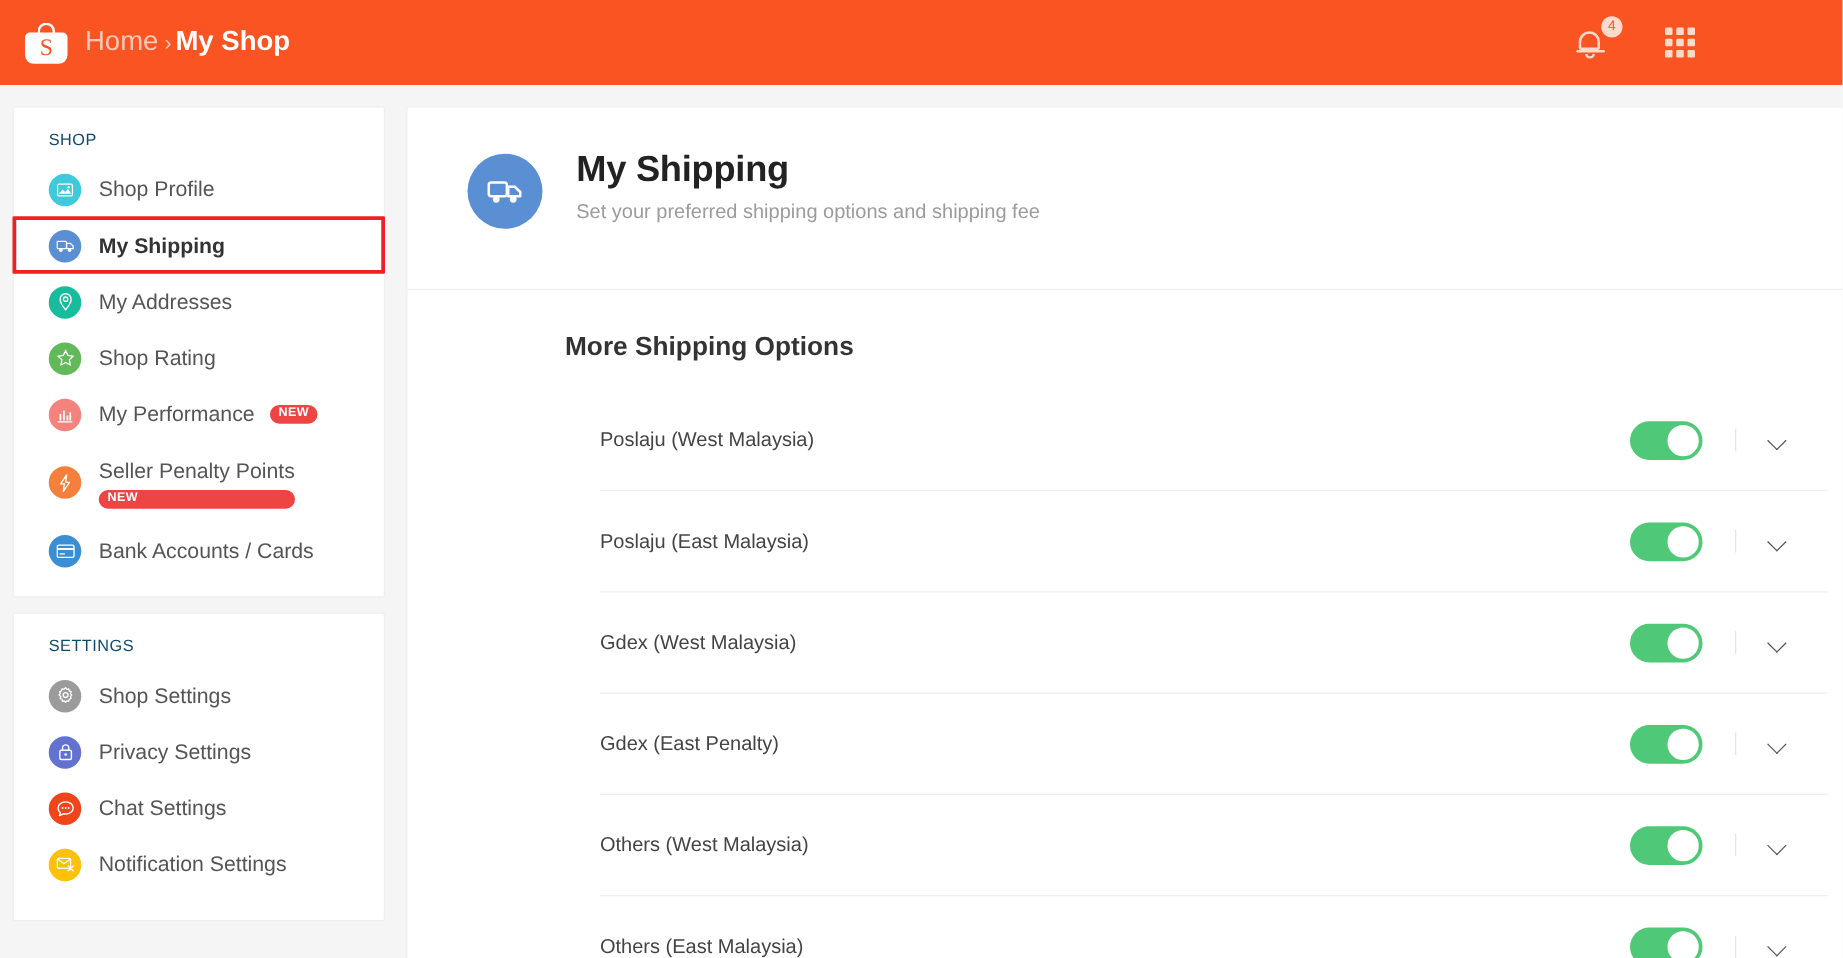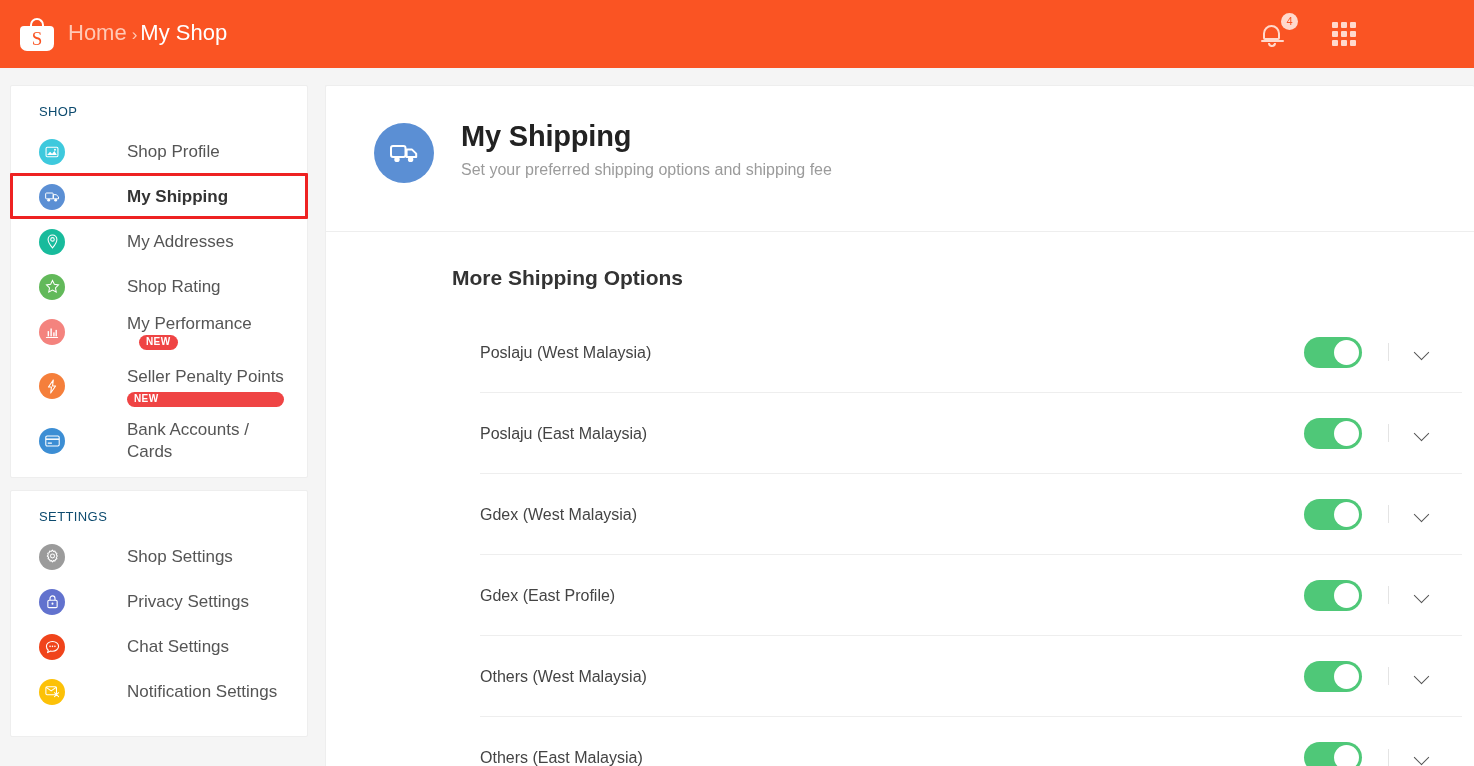--- a/index.html
+++ b/index.html
@@ -36,21 +36,21 @@
     text-align: center; color: #fa5423;
     font-size: 19px; font-family: "Liberation Serif", serif;
     font-weight: 400; line-height: 23px;
   }
   .crumbs {
     margin-left: 14px; display: flex; align-items: baseline;
     font-size: 22px; line-height: 26px;
   }
   .crumb-home { color: #ffc9b6; font-weight: 400; }
   .crumb-sep { color: #ffc9b6; margin: 0 3px 0 5px; font-size: 17px; }
-  .crumb-cur { color: #ffffff; font-weight: 400; }
+  .crumb-cur { color: #ffffff; font-weight: 700; }
 
   .topbar-right {
     margin-left: auto; display: flex; align-items: center;
     padding-right: 118px; gap: 42px;
   }
   .bell-wrap { position: relative; width: 30px; height: 30px; }
   .bell {
     position: absolute; left: 3px; top: 6px;
     width: 17px; height: 15px;
     border: 2.2px solid #ffd9cc;
@@ -97,21 +97,20 @@
   .sec-title {
     font-size: 13px; color: #0c4a6e; letter-spacing: .4px;
     padding: 0 0 10px 28px; text-transform: uppercase;
   }
   .nav-item {
     display: flex; align-items: center;
     padding: 0 14px 0 28px;
     min-height: 45px;
     cursor: pointer;
     position: relative;
-    gap: 48px;
   }
   .nav-item .ic {
     width: 26px; height: 26px; border-radius: 50%;
     flex: 0 0 26px; margin-right: 14px;
     display: flex; align-items: center; justify-content: center;
     color: #fff;
   }
   .nav-item .txt {
     font-size: 17px; color: #555555; line-height: 22px;
   }
@@ -429,21 +428,21 @@
         <div class="row-right">
           <div class="toggle">
               <span class="knob"></span>
             </div>
           <div class="vdiv"></div>
           <div class="chev"></div>
         </div>
       </div>
 
       <div class="ship-row">
-        <span class="ship-name">Gdex (East Profile)</span>
+        <span class="ship-name">Gdex (East Penalty)</span>
         <div class="row-right">
           <div class="toggle">
               <span class="knob"></span>
             </div>
           <div class="vdiv"></div>
           <div class="chev"></div>
         </div>
       </div>
 
       <div class="ship-row">

